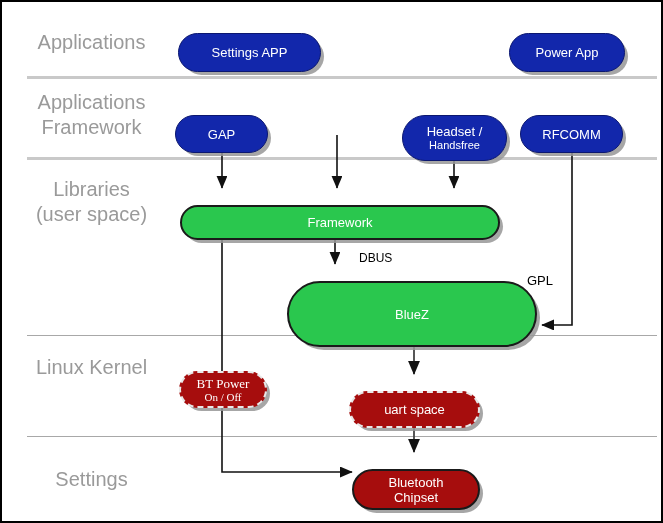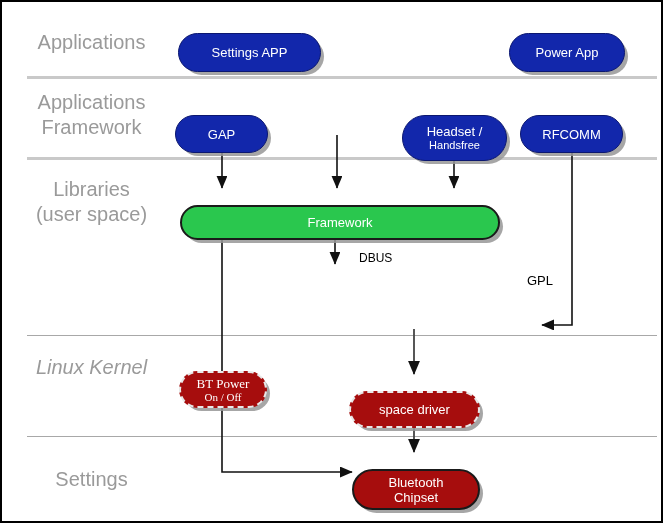--- a/index.html
+++ b/index.html
@@ -104,21 +104,21 @@
   </svg>
 
   <div class="layer-label" style="left:12px;top:28px;width:155px;">Applications</div>
 
   <div class="layer-label" style="left:12px;top:88px;width:155px;">Applications
 Framework</div>
 
   <div class="layer-label" style="left:12px;top:175px;width:155px;">Libraries
 (user space)</div>
 
-  <div class="layer-label" style="left:12px;top:353px;width:155px;font-style:italic;">Linux Kernel</div>
+  <div class="layer-label" style="left:12px;top:353px;width:155px;">Linux Kernel</div>
 
   <div class="layer-label" style="left:12px;top:465px;width:155px;">Settings</div>
 
   <div class="node blue" style="left:176px;top:14px;width:143px;height:39px;">
     <span class="l1">Settings APP</span>
   </div>
 
   <div class="node blue" style="left:507px;top:14px;width:116px;height:39px;">
     <span class="l1">Power App</span>
   </div>
@@ -134,31 +134,34 @@
   </div>
 
   <div class="node blue" style="left:518px;top:96px;width:103px;height:38px;">
     <span class="l1">RFCOMM</span>
   </div>
 
   <div class="node green" style="left:178px;top:186px;width:320px;height:35px;">
     <span class="l1">Framework</span>
   </div>
 
+  <div class="node green" style="left:285px;top:262px;width:250px;height:66px;">
+    <span class="l1">BlueZ</span>
+  </div>
   <div class="gpl-tag" style="left:481px;top:271px;margin-left:44px;">GPL</div>
 
   <div class="wire-label" style="left:341px;top:249px;margin-left:16px;">DBUS</div>
 
   <div class="node red dashed" style="left:177px;top:352px;width:88px;height:37px;font-family:Liberation Serif, serif;">
     <span class="l1">BT Power</span>
     <span class="l2">On / Off</span>
   </div>
 
   <div class="node red dashed" style="left:347px;top:372px;width:131px;height:37px;">
-    <span class="l1">space driver</span>
+    <span class="l1">uart space</span>
   </div>
 
   <div class="node red" style="left:350px;top:450px;width:128px;height:41px;">
     <span class="l1">Bluetooth</span>
     <span class="l1">Chipset</span>
   </div>
 
 </div>
 
 </body></html>

